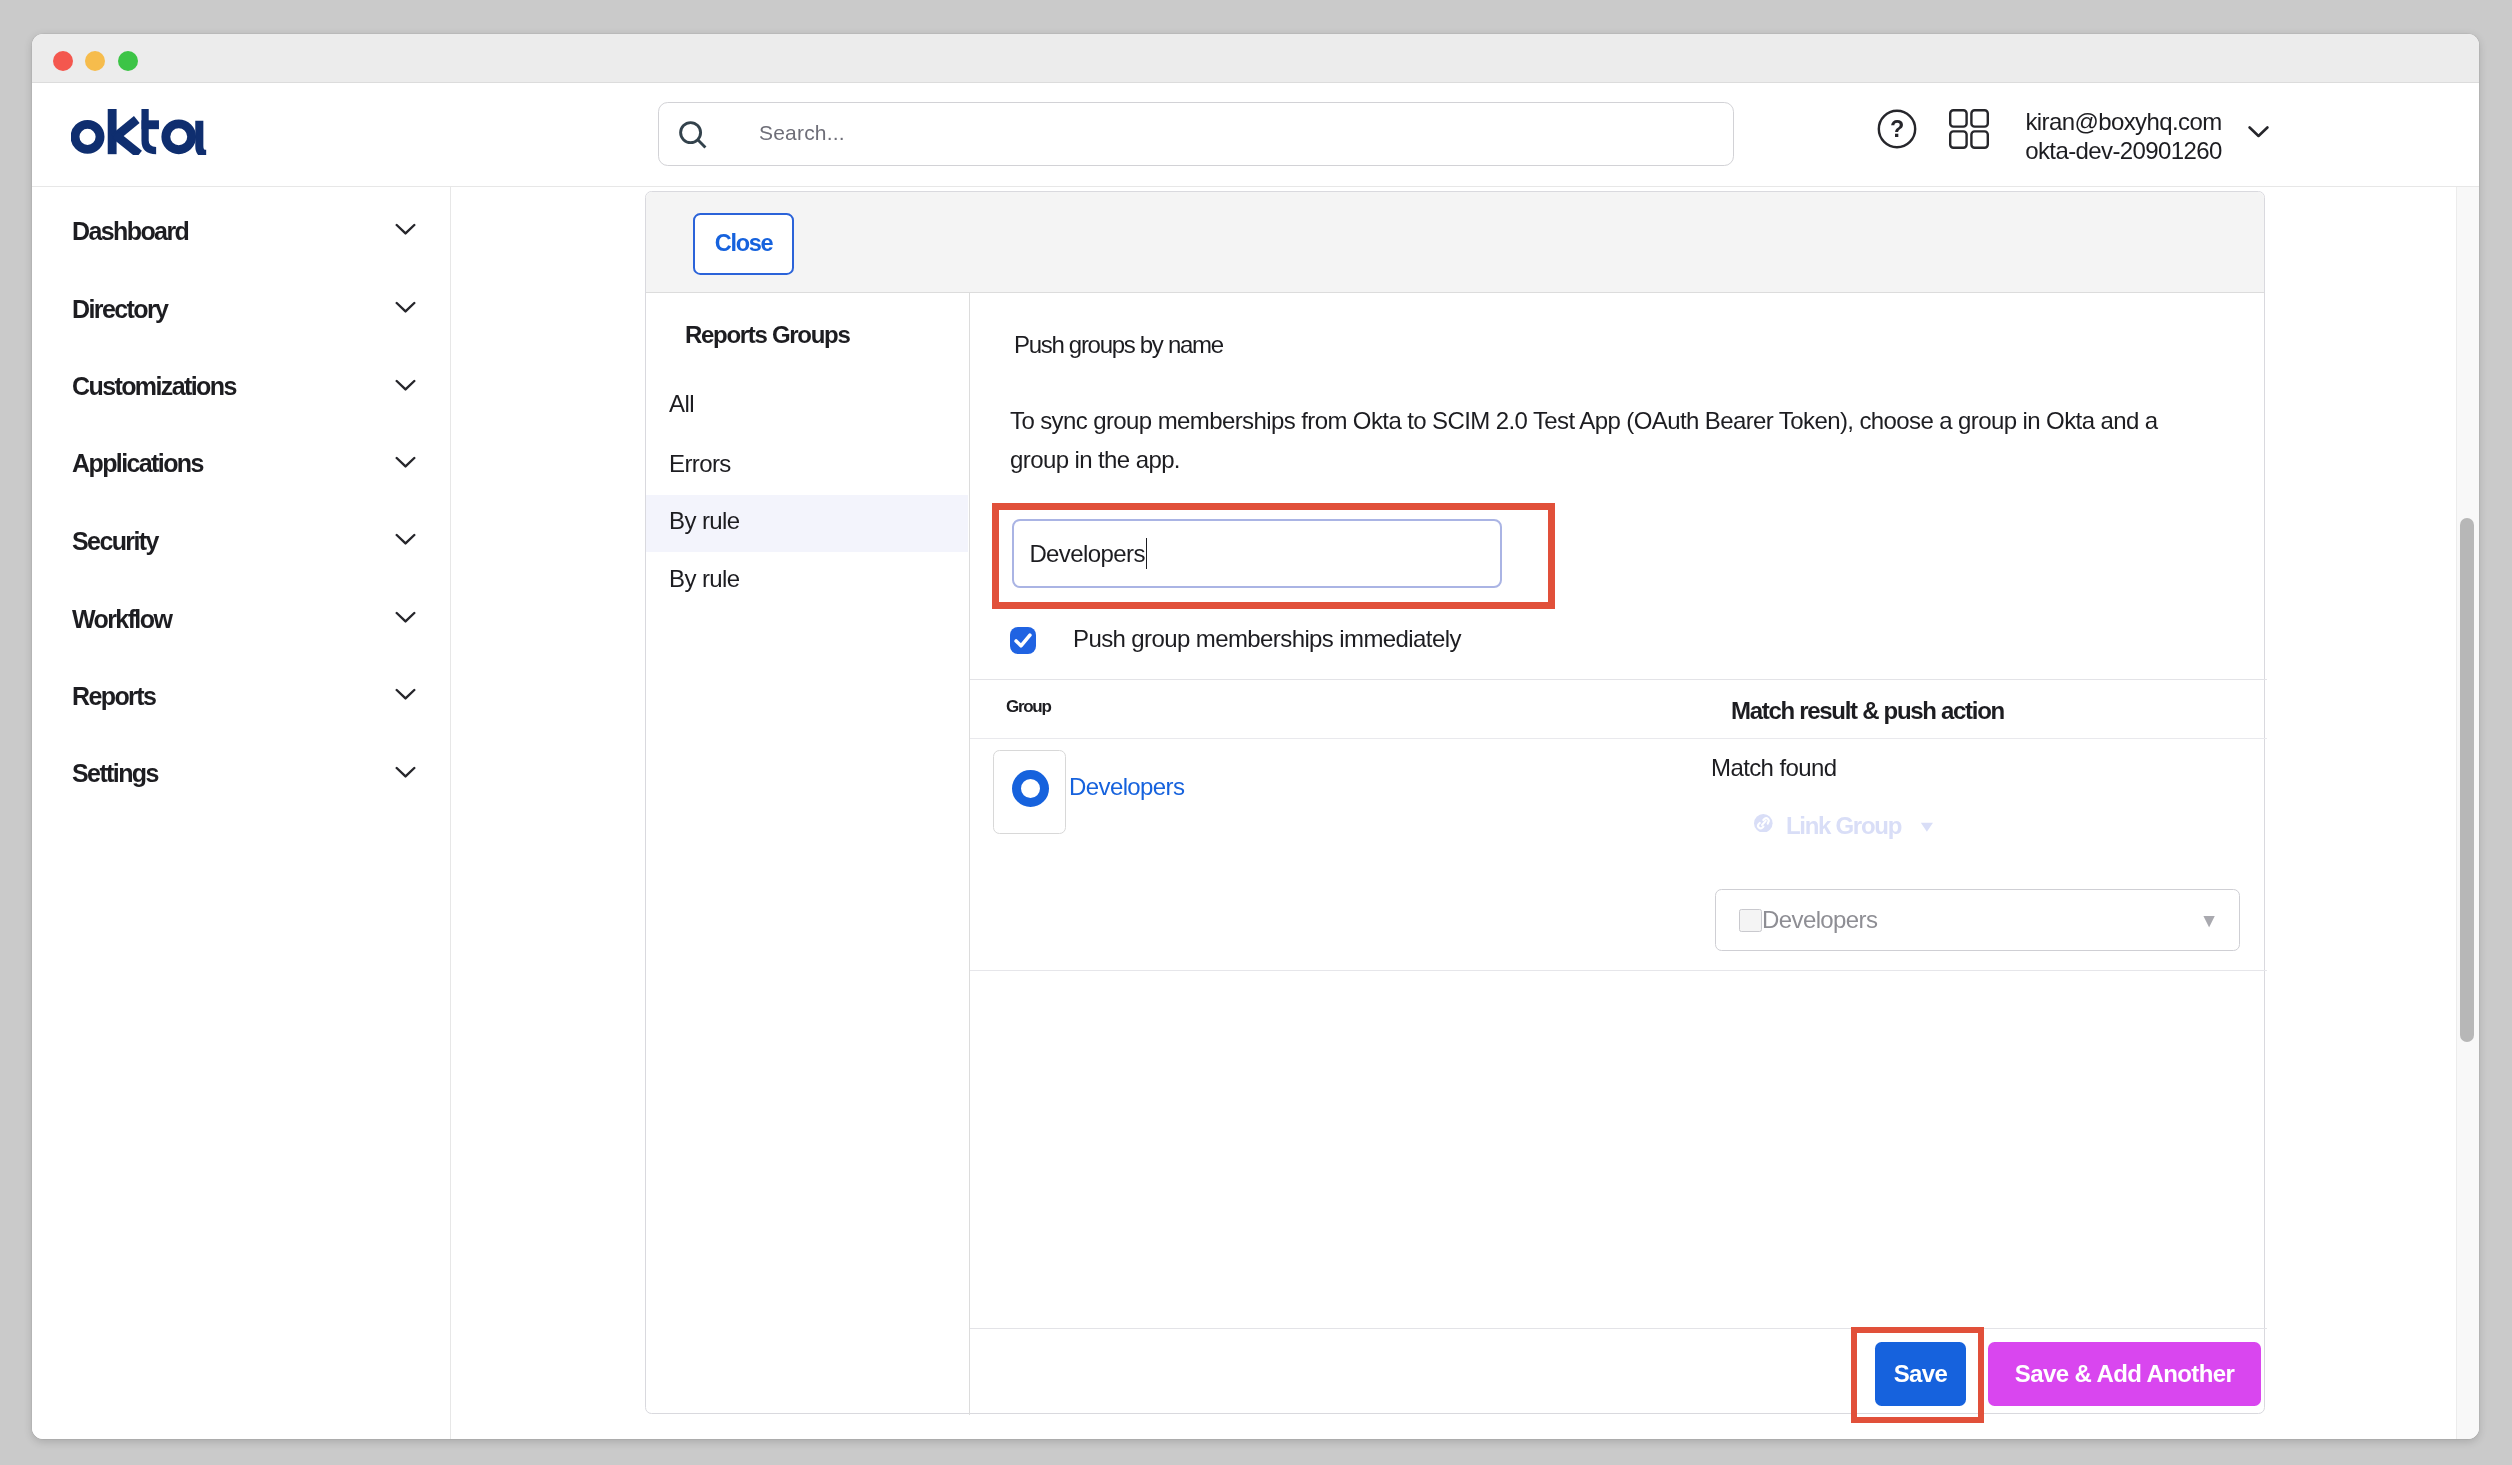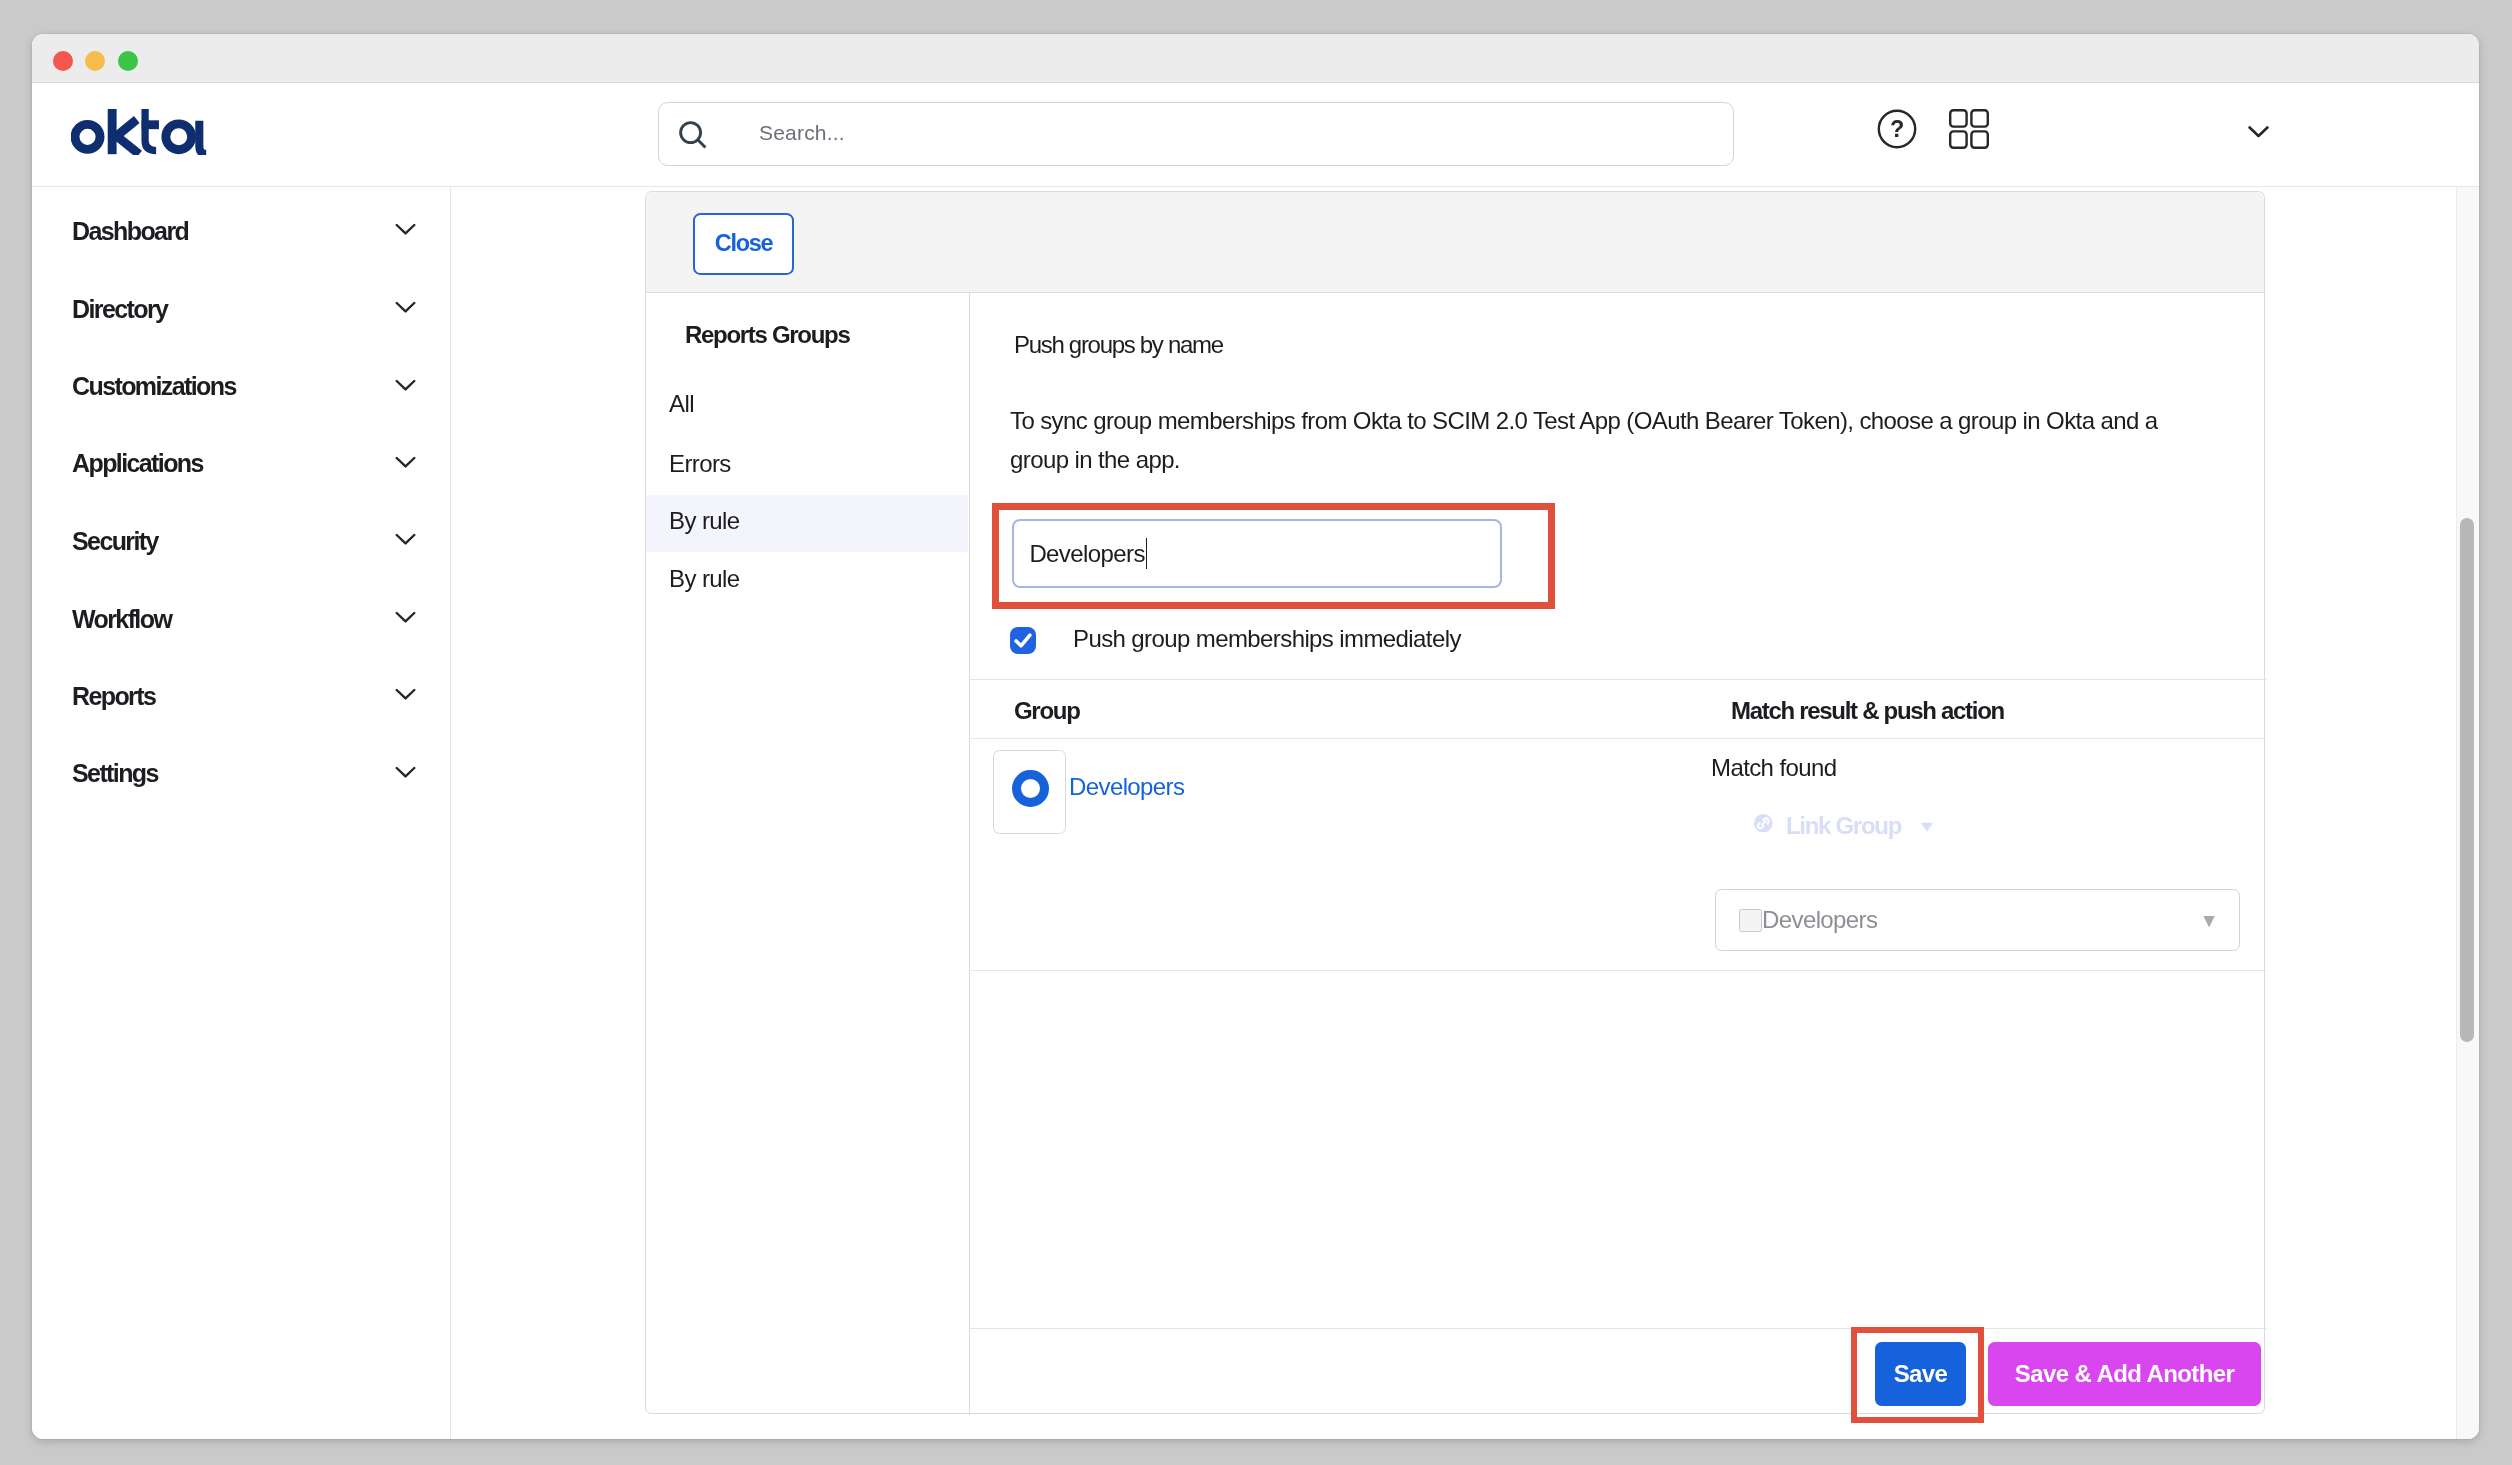--- a/index.html
+++ b/index.html
@@ -82,21 +82,21 @@
   border:2.4px solid #aab4e4; border-radius:8px; background:#fff;
   font-size:24px; line-height:65px; padding-left:15.4px; color:#1d1d21;
 }
 .caret { display:inline-block; width:1.6px; height:31px; background:#1d1d21; vertical-align:-6.5px; margin-left:0.8px; }
 .cbox {
   position:absolute; left:40px; top:334px; width:26px; height:27px;
   background:#2063e2; border-radius:8px;
 }
 .cblabel { position:absolute; left:86px; top:332px; font-size:24px;margin-left:17px; }
 .div1 { position:absolute; left:0; top:386px; width:1297px; border-top:1.6px solid #e3e3e7; }
-.th1 { position:absolute; left:28px; top:404px; font-size:24px; font-weight:bold; }
+.th1 { position:absolute; left:20px; top:404px; font-size:17px; font-weight:bold; }
 .th2 { position:absolute; left:745px; top:404px; font-size:24px; font-weight:bold; }
 .div2 { position:absolute; left:0; top:445px; width:1297px; border-top:1.6px solid #e9e9ed; }
 .iconbox {
   position:absolute; left:23px; top:457px; width:73px; height:84px;
   border:1.6px solid #d8d8d8; border-radius:6.5px; background:#fff;
 }
 .donut { position:absolute; left:18px; top:18.6px; width:37px; height:37px; border:9.7px solid #1662dd; border-radius:50%; background:#fff; }
 .glink { position:absolute; left:99px; top:480px; font-size:24px; color:#1662dd; }
 .mfound { position:absolute; left:741px; top:461px; font-size:24px; }
 .lgroup { position:absolute; left:800px; top:519px; font-size:24px; font-weight:bold; color:#d9def7; }
@@ -159,20 +159,21 @@
       </svg>
     </div>
     <div class="gicon">
       <svg width="40" height="40" viewBox="0 0 50 50" fill="none" stroke="#26262b" stroke-width="3">
         <rect x="1.5" y="1.5" width="20.5" height="20.5" rx="4"></rect>
         <rect x="28" y="1.5" width="20.5" height="20.5" rx="4"></rect>
         <rect x="1.5" y="28" width="20.5" height="20.5" rx="4"></rect>
         <rect x="28" y="28" width="20.5" height="20.5" rx="4"></rect>
       </svg>
     </div>
+    <div class="account">kiran@boxyhq.com<br>okta-dev-20901260</div>
     <div class="uchev">
       <svg width="21" height="13" viewBox="0 0 26 16" fill="none" stroke="#26262b" stroke-width="3.2" stroke-linecap="round" stroke-linejoin="round">
         <path d="M2 3 L13 13.5 L24 3"></path>
       </svg>
     </div>
   </div>
   <div class="sidebar">
     <div class="sitem" style="top:30px">Dashboard</div>
     <div class="schev" style="position:absolute; top:36px"><svg width="21" height="12" viewBox="0 0 26 15" fill="none" stroke="#26262b" stroke-width="3" stroke-linecap="round" stroke-linejoin="round">
           <path d="M2 2.5 L13 13 L24 2.5"></path>

